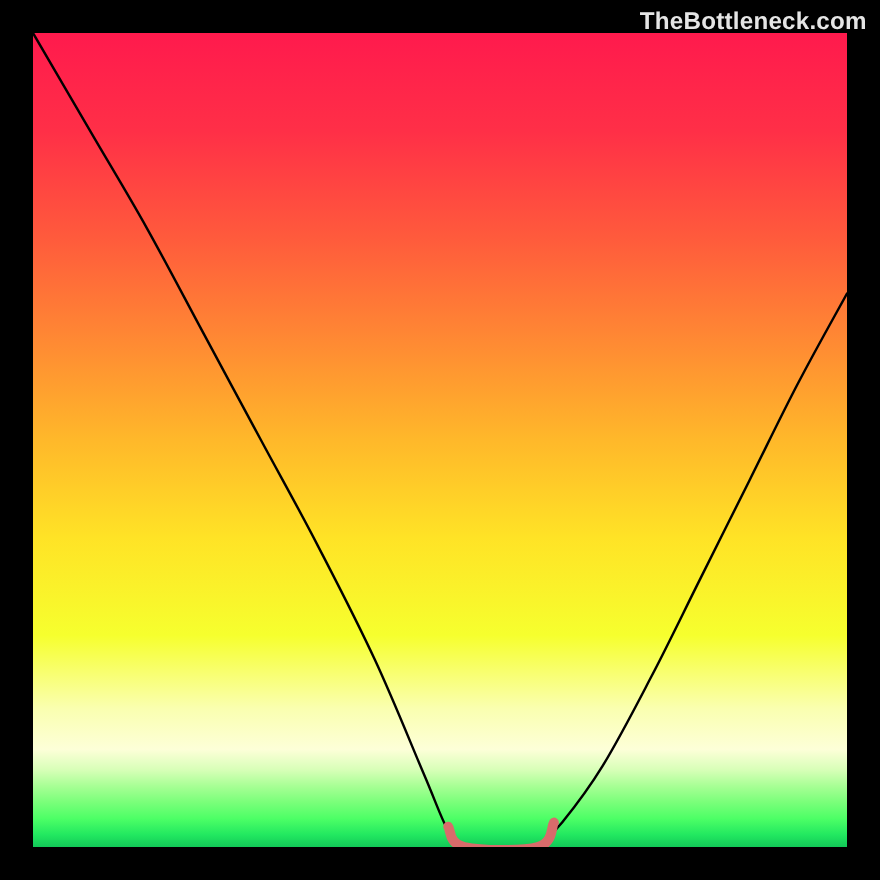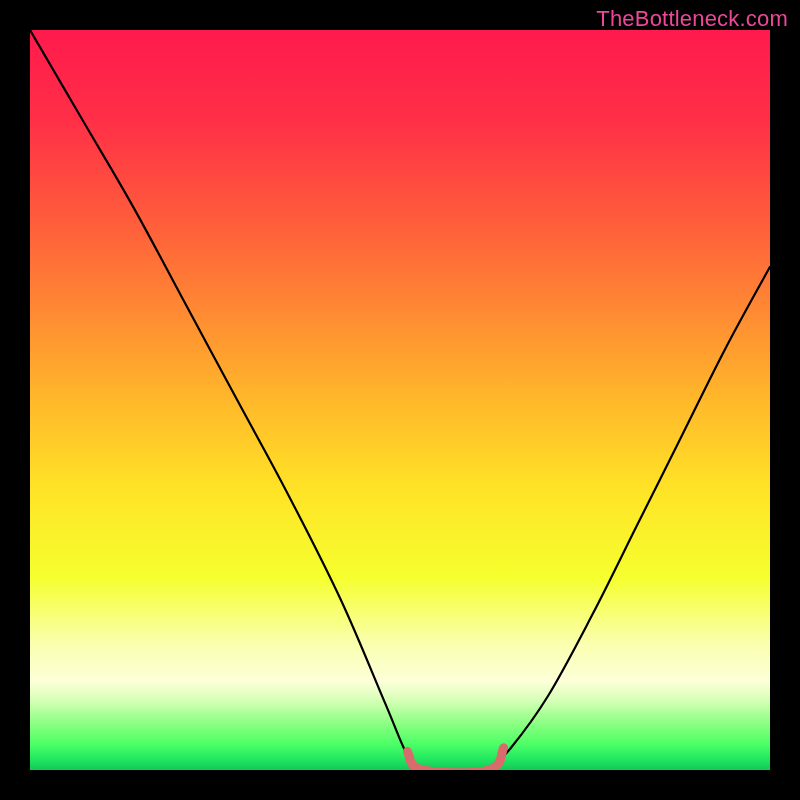--- a/index.html
+++ b/index.html
@@ -36,23 +36,23 @@
     position: absolute;
     left: 0;
     top: 0;
     width: 100%;
     height: 100%;
   }
   .watermark {
     position: absolute;
     top: 6px;
     right: 12px;
-    color: #ec4899;
+    color: #e5e5e5;
     font-size: 22px;
-    font-weight: 400;
+    font-weight: 700;
     letter-spacing: 0.2px;
   }
 </style>
 </head>
 <body>
 
 <div class="frame">
   <div class="watermark">TheBottleneck.com</div>
 
   <div class="plot">

